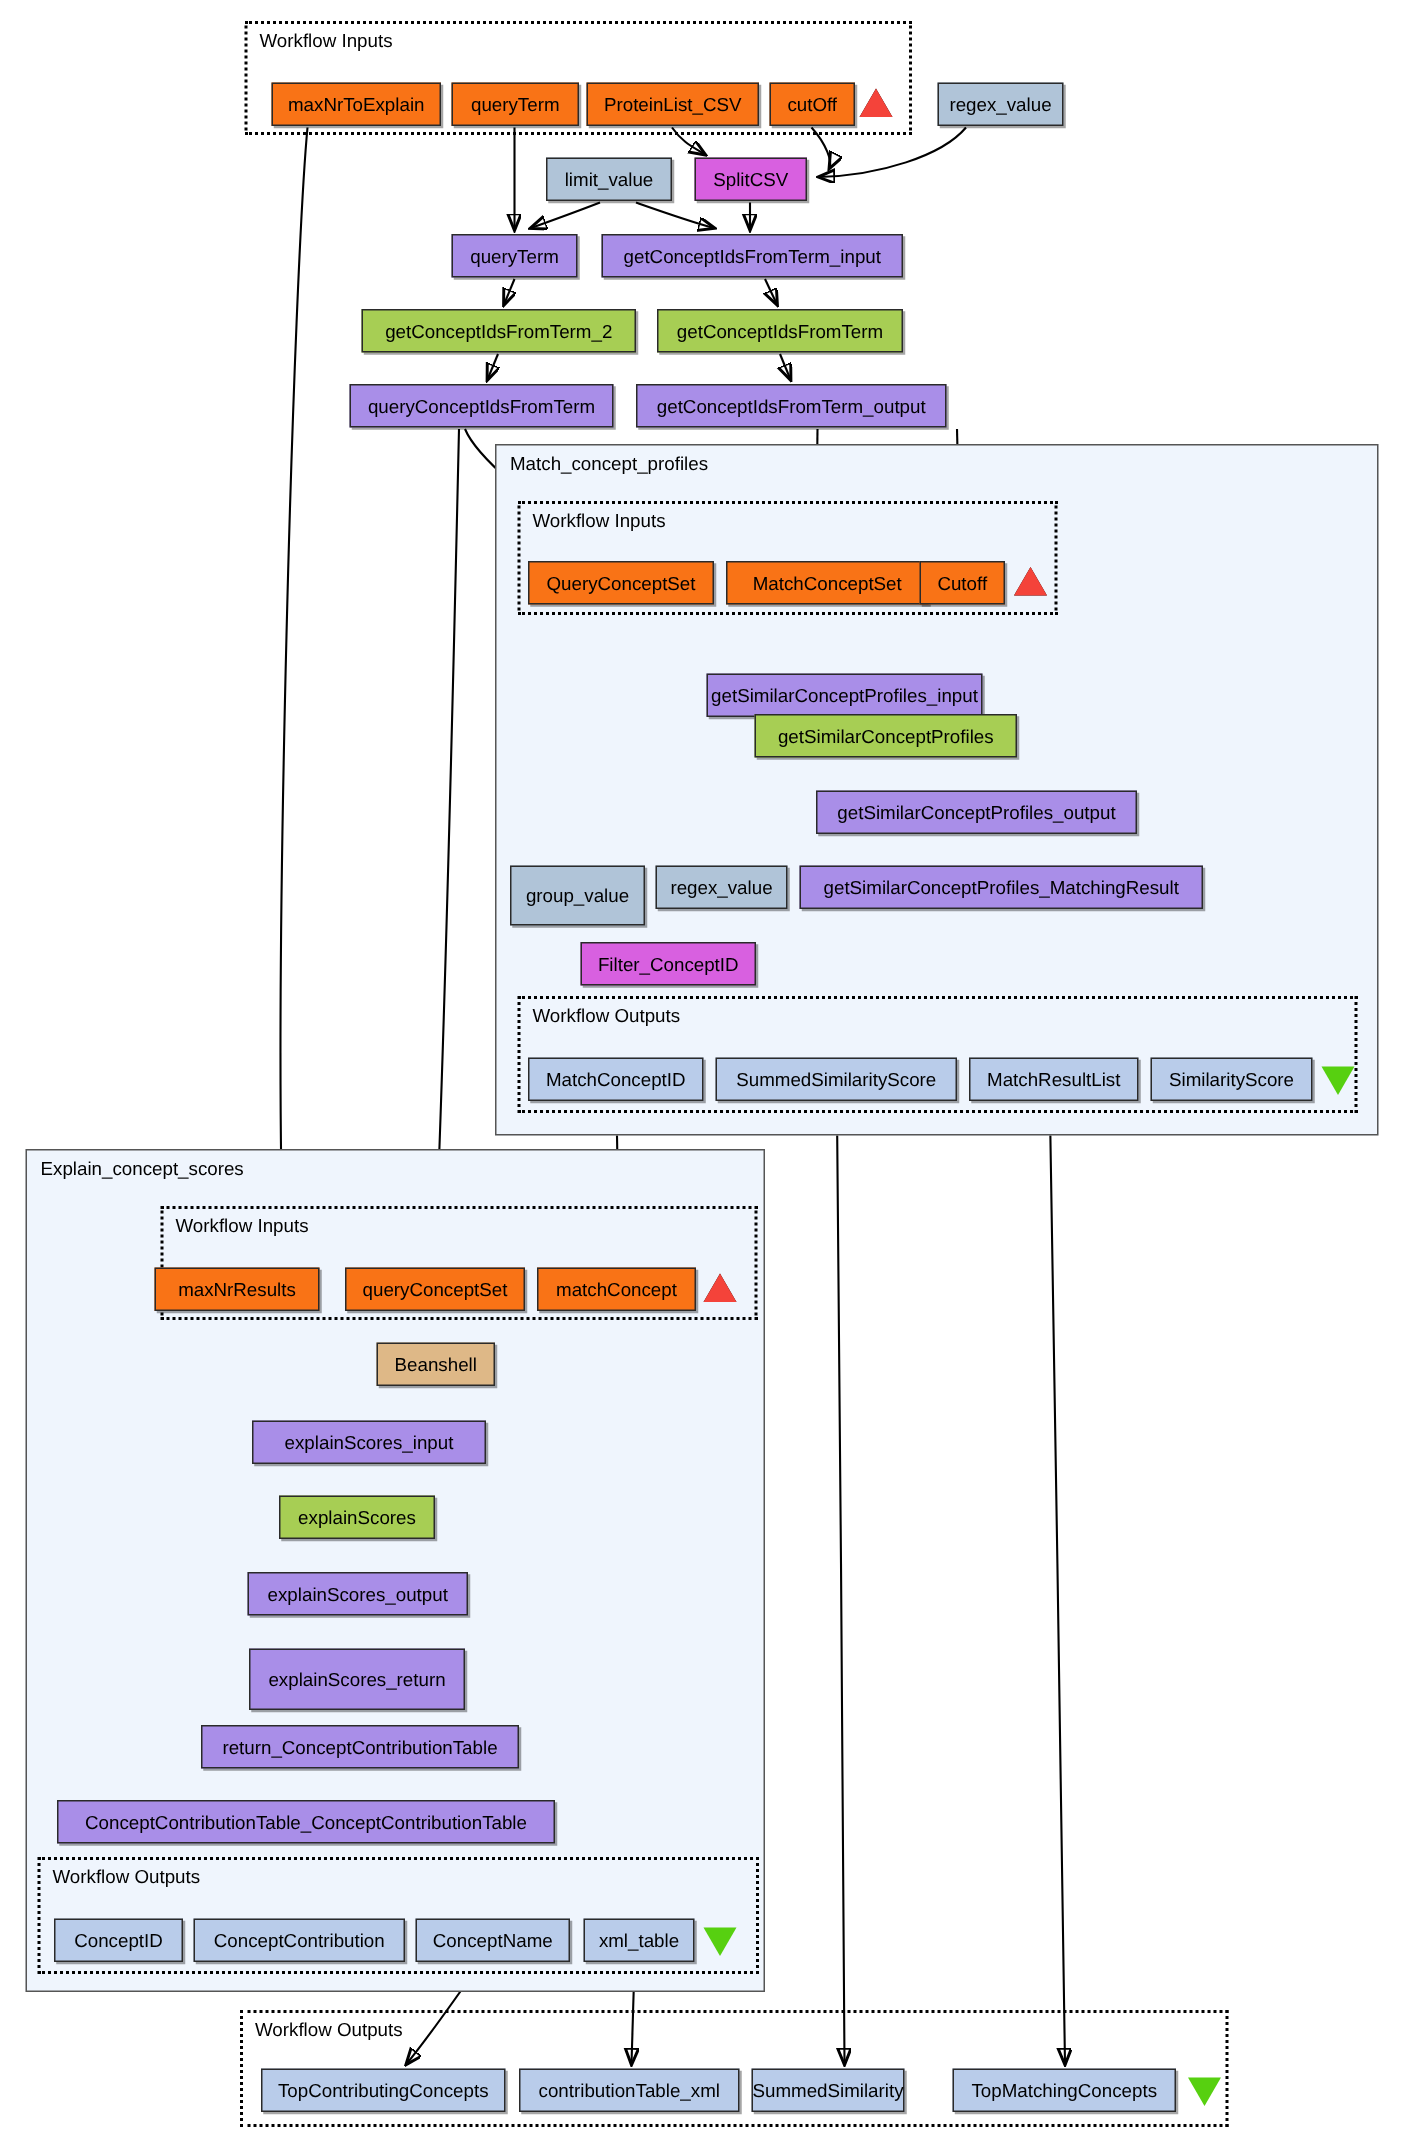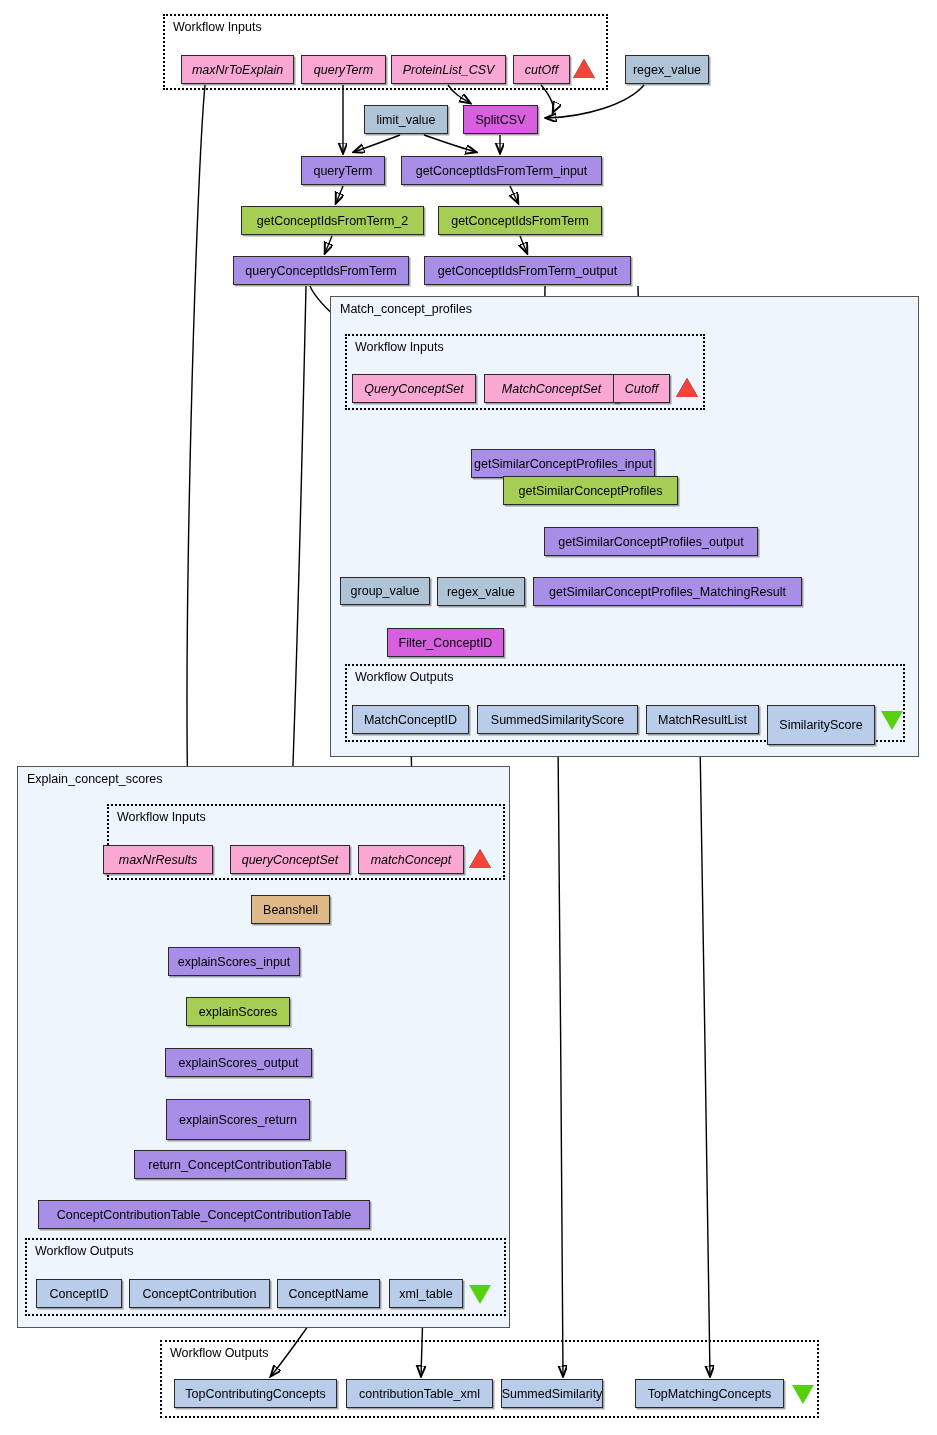--- a/index.html
+++ b/index.html
@@ -10,21 +10,21 @@
   .cluster{position:absolute;box-sizing:border-box;}
   .cluster.solid{border:1.5px solid #555;background:#eff5fd;}
   .cluster.dotted{border:2px dotted #000;background:transparent;}
   .cluster-label{position:absolute;font-size:12.5px;color:#000;white-space:nowrap;}
 
   
   .node{position:absolute;box-sizing:border-box;border:1.3px solid #2a2a2a;
         display:flex;align-items:center;justify-content:center;
         font-size:12.5px;color:#000;white-space:nowrap;
         box-shadow:1.5px 1.5px 0 rgba(0,0,0,.35);padding:0 4px;}
-  .n-input    {background:#f9a8d4;font-style:italic;}
+  .n-input    {background:#f97316;}
   .n-value    {background:#b0c4d8;}
   .n-proc     {background:#a98ee8;}
   .n-service  {background:#a7ce54;}
   .n-script   {background:#d860e0;}
   .n-bean     {background:#deb887;}
   .n-output   {background:#b9ccea;}
 
   
   .tri{position:absolute;width:0;height:0;}
   .tri-up{border-left:11px solid transparent;border-right:11px solid transparent;
@@ -135,33 +135,33 @@
       <div class="node n-service" style="left: 241px; top: 206px; width: 183px; height: 29px;">getConceptIdsFromTerm_2</div>
       <div class="node n-service" style="left: 438px; top: 206px; width: 164px; height: 29px;">getConceptIdsFromTerm</div>
       <div class="node n-proc" style="left: 233px; top: 256px; width: 176px; height: 29px;">queryConceptIdsFromTerm</div>
       <div class="node n-proc" style="left: 424px; top: 256px; width: 207px; height: 29px;">getConceptIdsFromTerm_output</div>
       <div class="node n-input" style="left: 352px; top: 374px; width: 124px; height: 29px;">QueryConceptSet</div>
       <div class="node n-input" style="left: 484px; top: 374px; width: 135px; height: 29px;">MatchConceptSet</div>
       <div class="node n-input" style="left: 613px; top: 374px; width: 57px; height: 29px;">Cutoff</div>
       <div class="node n-proc" style="left: 471px; top: 425px; width: 184px; height: 29px; margin-top: 24px;">getSimilarConceptProfiles_input</div>
       <div class="node n-service" style="left: 503px; top: 476px; width: 175px; height: 29px;">getSimilarConceptProfiles</div>
       <div class="node n-proc" style="left: 544px; top: 527px; width: 214px; height: 29px;">getSimilarConceptProfiles_output</div>
-      <div class="node n-value" style="left: 340px; top: 577px; width: 90px; height: 28px;">group_value</div>
+      <div class="node n-value" style="left: 340px; top: 577px; width: 90px; height: 40px;">group_value</div>
       <div class="node n-value" style="left: 437px; top: 577px; width: 88px; height: 29px;">regex_value</div>
       <div class="node n-proc" style="left: 533px; top: 577px; width: 269px; height: 29px;">getSimilarConceptProfiles_MatchingResult</div>
       <div class="node n-script" style="left: 387px; top: 628px; width: 117px; height: 29px;">Filter_ConceptID</div>
       <div class="node n-output" style="left: 352px; top: 705px; width: 117px; height: 29px;">MatchConceptID</div>
       <div class="node n-output" style="left: 477px; top: 705px; width: 161px; height: 29px;">SummedSimilarityScore</div>
       <div class="node n-output" style="left: 646px; top: 705px; width: 113px; height: 29px;">MatchResultList</div>
-      <div class="node n-output" style="left: 767px; top: 705px; width: 108px; height: 40px;">SimilarityScore</div>
+      <div class="node n-output" style="left: 767px; top: 705px; width: 108px; height: 29px;">SimilarityScore</div>
       <div class="node n-input" style="left: 103px; top: 845px; width: 110px; height: 29px;">maxNrResults</div>
       <div class="node n-input" style="left: 230px; top: 845px; width: 120px; height: 29px;">queryConceptSet</div>
       <div class="node n-input" style="left: 358px; top: 845px; width: 106px; height: 29px;">matchConcept</div>
       <div class="node n-bean" style="left: 251px; top: 895px; width: 79px; height: 29px;">Beanshell</div>
-      <div class="node n-proc" style="left: 168px; top: 947px; width: 132px; height: 29px;">explainScores_input</div>
+      <div class="node n-proc" style="left: 168px; top: 947px; width: 156px; height: 29px;">explainScores_input</div>
       <div class="node n-service" style="left: 186px; top: 997px; width: 104px; height: 29px;">explainScores</div>
       <div class="node n-proc" style="left: 165px; top: 1048px; width: 147px; height: 29px;">explainScores_output</div>
       <div class="node n-proc" style="left: 166px; top: 1099px; width: 144px; height: 41px;">explainScores_return</div>
       <div class="node n-proc" style="left: 110px; top: 1150px; width: 212px; height: 29px; margin-left: 24px;">return_ConceptContributionTable</div>
       <div class="node n-proc" style="left: 38px; top: 1200px; width: 332px; height: 29px;">ConceptContributionTable_ConceptContributionTable</div>
       <div class="node n-output" style="left: 36px; top: 1279px; width: 86px; height: 29px;">ConceptID</div>
       <div class="node n-output" style="left: 129px; top: 1279px; width: 141px; height: 29px;">ConceptContribution</div>
       <div class="node n-output" style="left: 277px; top: 1279px; width: 103px; height: 29px;">ConceptName</div>
       <div class="node n-output" style="left: 389px; top: 1279px; width: 74px; height: 29px;">xml_table</div>
       <div class="node n-output" style="left: 174px; top: 1379px; width: 163px; height: 29px;">TopContributingConcepts</div>

